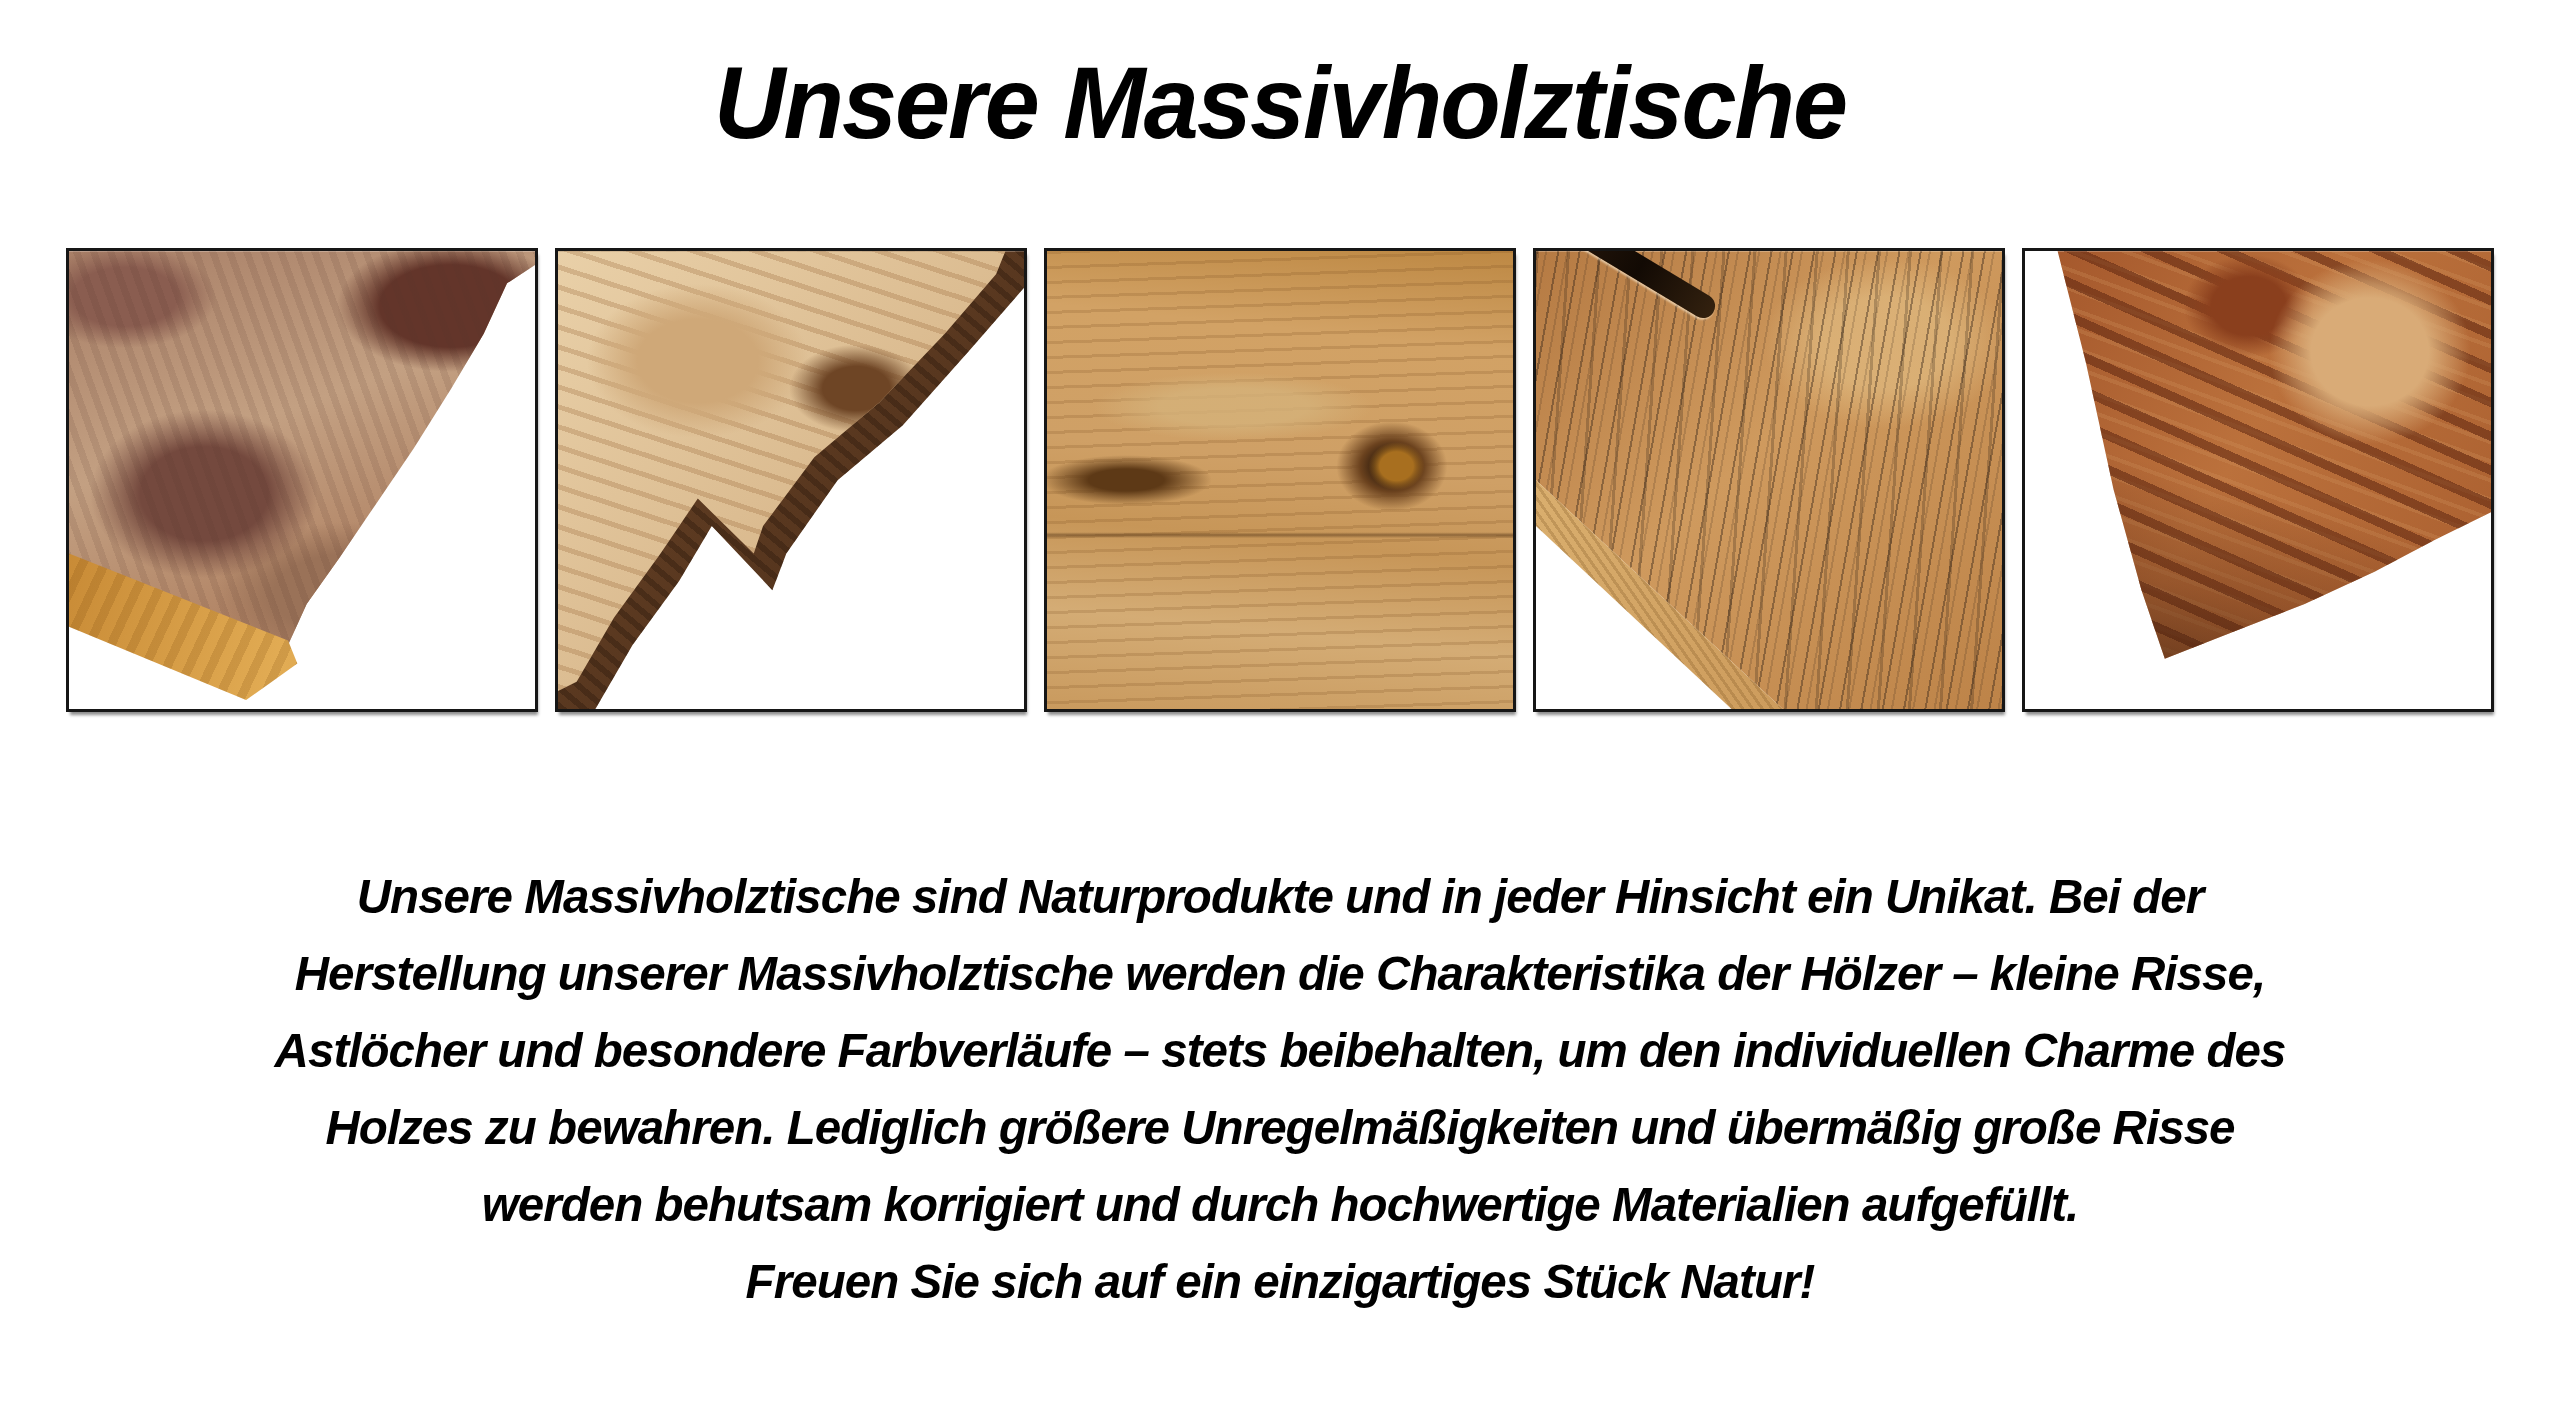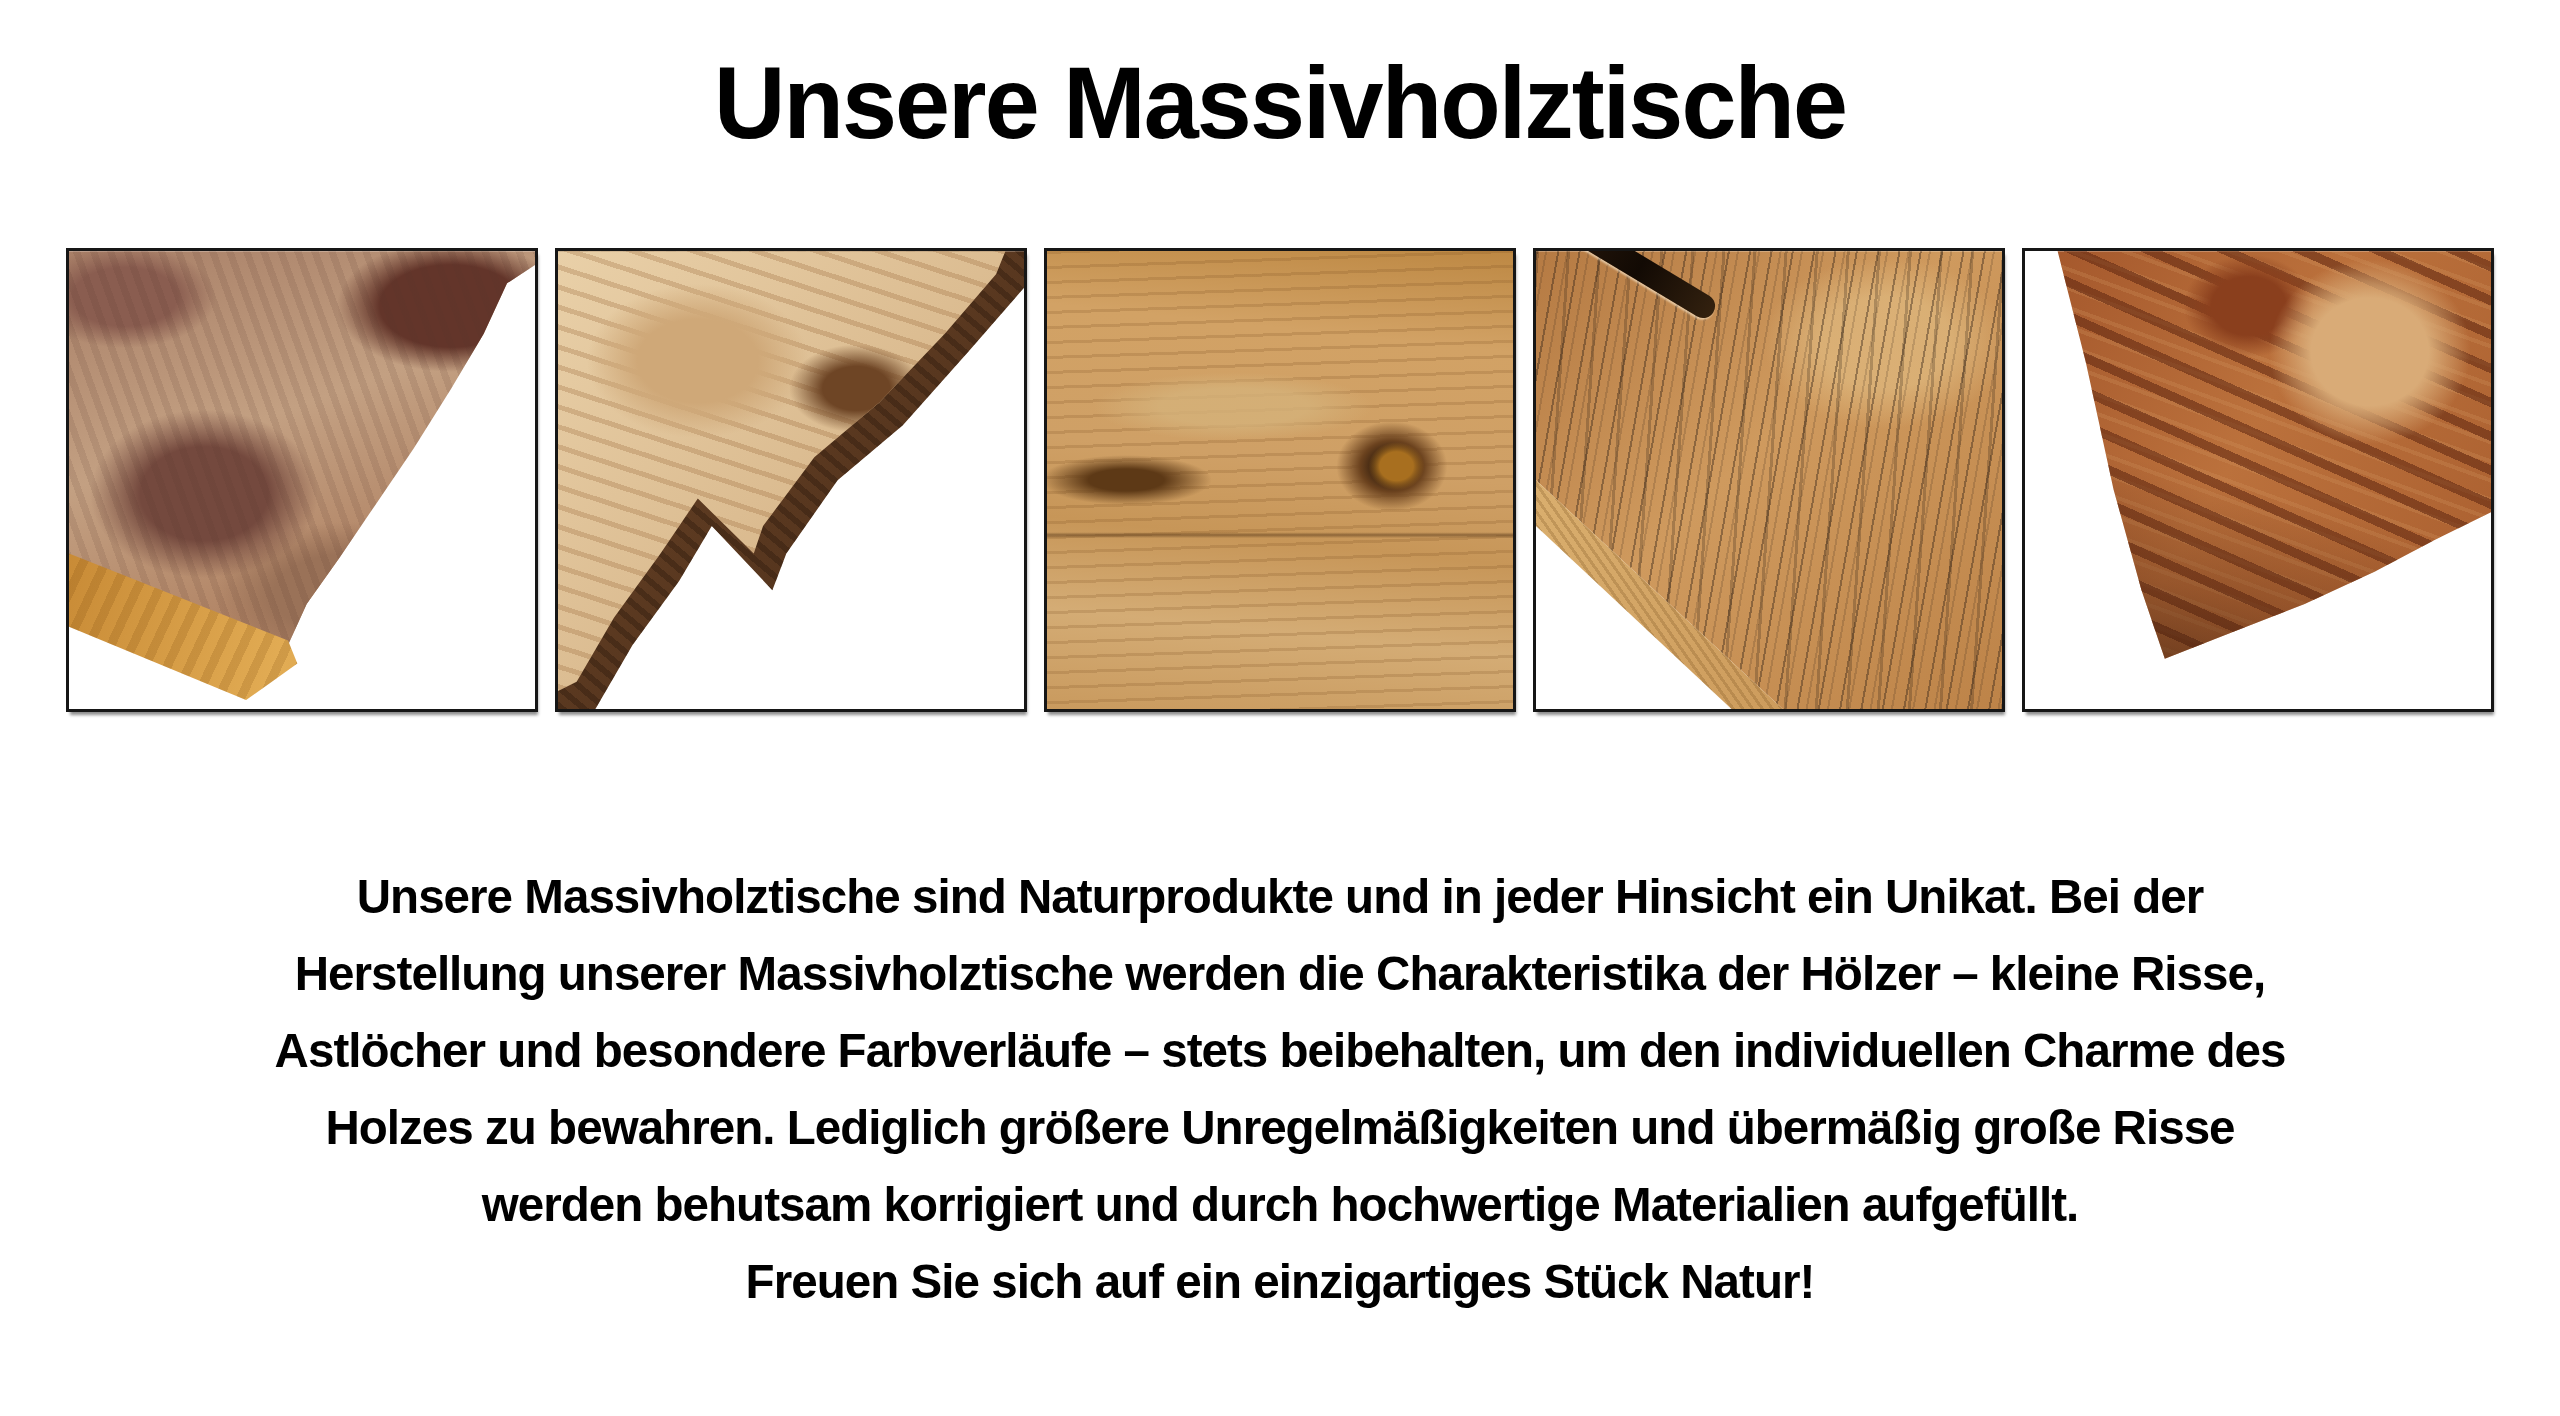--- a/index.html
+++ b/index.html
@@ -10,20 +10,21 @@
     height: 1416px;
     overflow: hidden;
     font-family: "Liberation Sans", "DejaVu Sans", sans-serif;
   }
 
   .page {
     width: 2560px;
     height: 1416px;
     background: #ffffff;
     position: relative;
+    font-style: italic;
   }
 
   
   .title {
     margin: 0;
     padding-top: 46px;
     text-align: center;
     font-size: 102px;
     line-height: 1.12;
     font-weight: 700;

